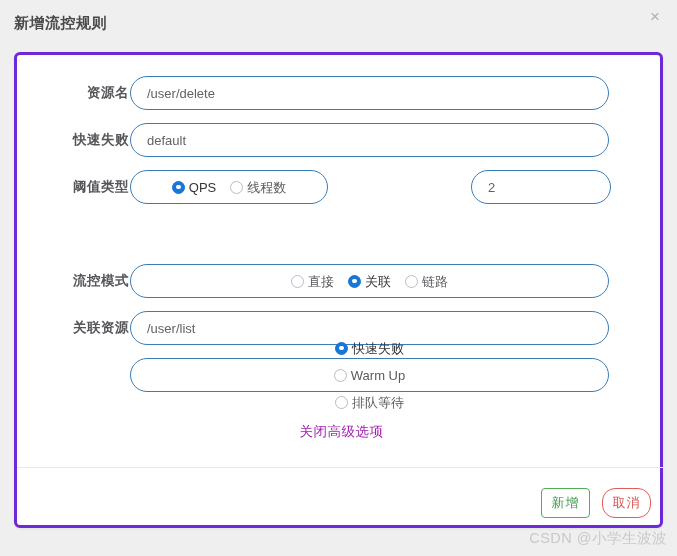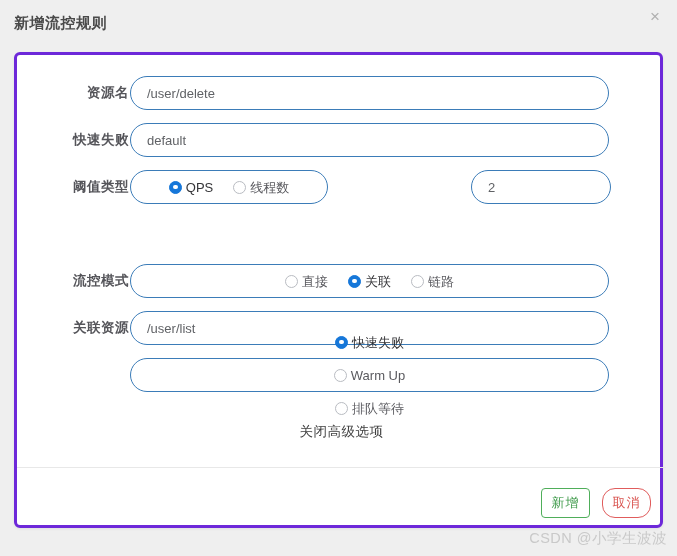--- a/index.html
+++ b/index.html
@@ -107,21 +107,21 @@
   .radio-box {
     position: absolute;
     height: 34px;
     box-sizing: border-box;
     border: 1px solid #3b7cb8;
     border-radius: 17px;
     background: #fff;
     display: flex;
     align-items: center;
     justify-content: center;
-    gap: 20px;
+    gap: 14px;
   }
   .radio-item {
     display: inline-flex;
     align-items: center;
     gap: 4px;
     font-size: 13px;
     color: #5a5a5f;
     cursor: pointer;
     white-space: nowrap;
     line-height: 1;
@@ -162,21 +162,21 @@
     cursor: pointer;
   }
 
   
   .adv-link {
     position: absolute;
     left: 0;
     width: 649px;
     text-align: center;
     font-size: 13.5px;
-    color: #404040;
+    color: #a21caf;
     cursor: pointer;
     letter-spacing: 0.5px;
   }
 
   
   .divider {
     position: absolute;
     left: 0;
     width: 649px;
     height: 1px;

